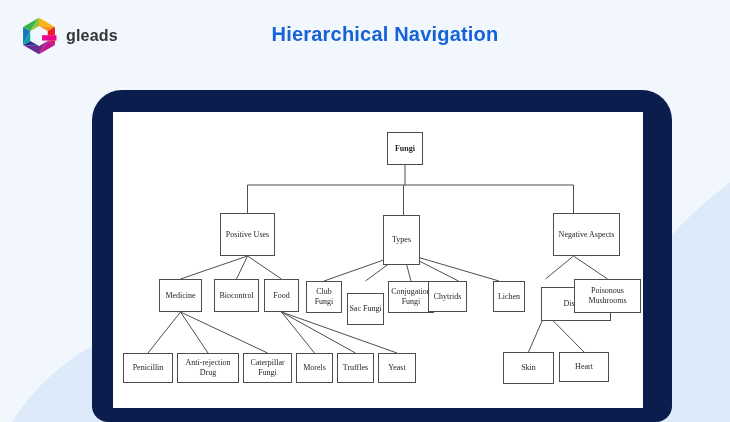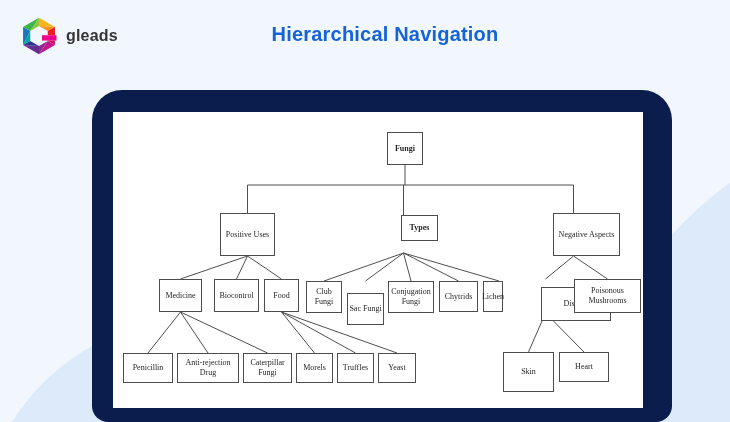--- a/index.html
+++ b/index.html
@@ -96,35 +96,35 @@
         <line x1="67.5" y1="200" x2="154.5" y2="241"></line>
         <line x1="168.5" y1="200" x2="201.5" y2="241"></line>
         <line x1="168.5" y1="200" x2="242.5" y2="241"></line>
         <line x1="168.5" y1="200" x2="284" y2="241"></line>
         <line x1="432.5" y1="201" x2="415.5" y2="240"></line>
         <line x1="432.5" y1="201" x2="471" y2="240"></line>
       </svg>
     <div id="nodes">
         <div class="node bold" style="left: 274px; top: 20px; width: 36px; height: 33px;">Fungi</div>
         <div class="node" style="left: 107px; top: 101px; width: 55px; height: 43px;">Positive Uses</div>
-        <div class="node" style="left: 288px; top: 103px; width: 37px; height: 26px; font-weight: bold;">Types</div>
+        <div class="node" style="left: 270px; top: 103px; width: 37px; height: 50px;">Types</div>
         <div class="node" style="left: 432px; top: 101px; width: 67px; height: 43px; margin-left: 8px;">Negative Aspects</div>
         <div class="node" style="left: 46px; top: 167px; width: 43px; height: 33px;">Medicine</div>
         <div class="node" style="left: 101px; top: 167px; width: 45px; height: 33px;">Biocontrol</div>
         <div class="node" style="left: 151px; top: 167px; width: 35px; height: 33px;">Food</div>
         <div class="node" style="left: 193px; top: 169px; width: 36px; height: 32px;">Club Fungi</div>
         <div class="node" style="left: 234px; top: 181px; width: 37px; height: 32px;">Sac Fungi</div>
         <div class="node" style="left: 275px; top: 169px; width: 46px; height: 32px;">Conjugation Fungi</div>
-        <div class="node" style="left: 326px; top: 169px; width: 39px; height: 31px;">Chytrids</div>
-        <div class="node" style="left: 370px; top: 169px; width: 20px; height: 31px;">Lichen</div>
+        <div class="node" style="left: 315px; top: 169px; width: 39px; height: 31px;">Chytrids</div>
+        <div class="node" style="left: 380px; top: 169px; width: 32px; height: 31px;">Lichen</div>
         <div class="node" style="left: 428px; top: 167px; width: 70px; height: 34px; margin-top: 8px;">Disease</div>
         <div class="node" style="left: 461px; top: 167px; width: 67px; height: 34px;">Poisonous Mushrooms</div>
         <div class="node" style="left: 10px; top: 241px; width: 50px; height: 30px;">Penicillin</div>
         <div class="node" style="left: 64px; top: 241px; width: 62px; height: 30px;">Anti-rejection Drug</div>
         <div class="node" style="left: 130px; top: 241px; width: 49px; height: 30px;">Caterpillar Fungi</div>
         <div class="node" style="left: 183px; top: 241px; width: 37px; height: 30px;">Morels</div>
         <div class="node" style="left: 224px; top: 241px; width: 37px; height: 30px;">Truffles</div>
         <div class="node" style="left: 265px; top: 241px; width: 38px; height: 30px;">Yeast</div>
-        <div class="node" style="left: 390px; top: 240px; width: 51px; height: 40px;">Skin</div>
+        <div class="node" style="left: 390px; top: 240px; width: 51px; height: 32px;">Skin</div>
         <div class="node" style="left: 446px; top: 240px; width: 50px; height: 30px;">Heart</div>
       </div>
   </div>
 </div>
 
 </body></html>

